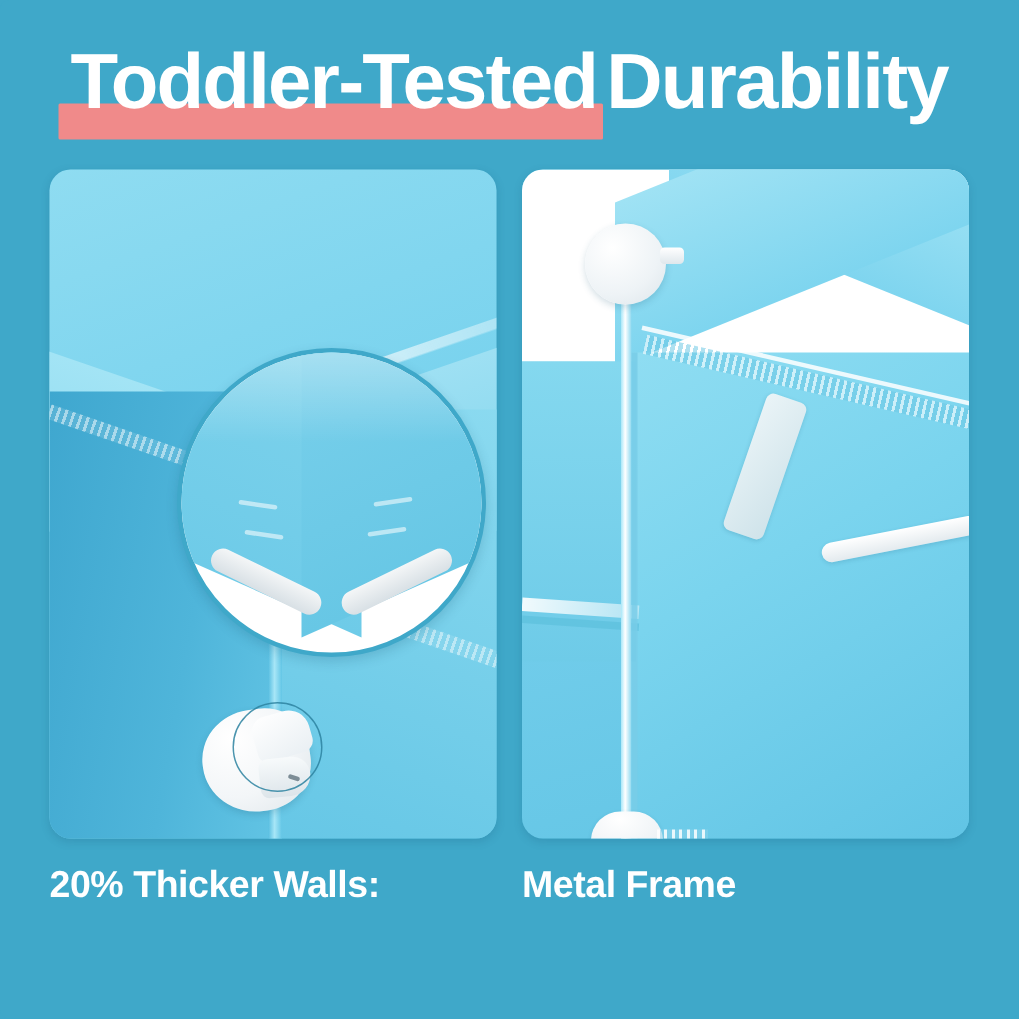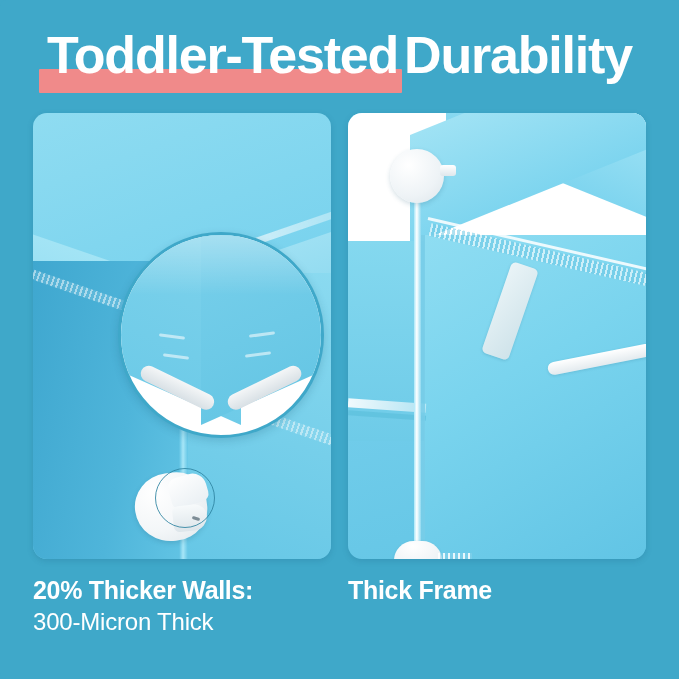--- a/index.html
+++ b/index.html
@@ -394,19 +394,18 @@
       <div class="rp-cap-top"></div>
       <div class="rp-cap-nub"></div>
       <div class="rp-cap-bottom"></div>
       <div class="rp-cap-bottom-ribs"></div>
     </div>
   </div>
 
   <div class="captions">
     <div class="caption">
       <div class="cap-line1">20% Thicker Walls:</div>
-      <div class="cap-line2">300-Micron Thick</div>
     </div>
     <div class="caption">
-      <div class="cap-line1">Thick Frame</div>
+      <div class="cap-line1">Metal Frame</div>
     </div>
   </div>
 </div>
 
 </body></html>

